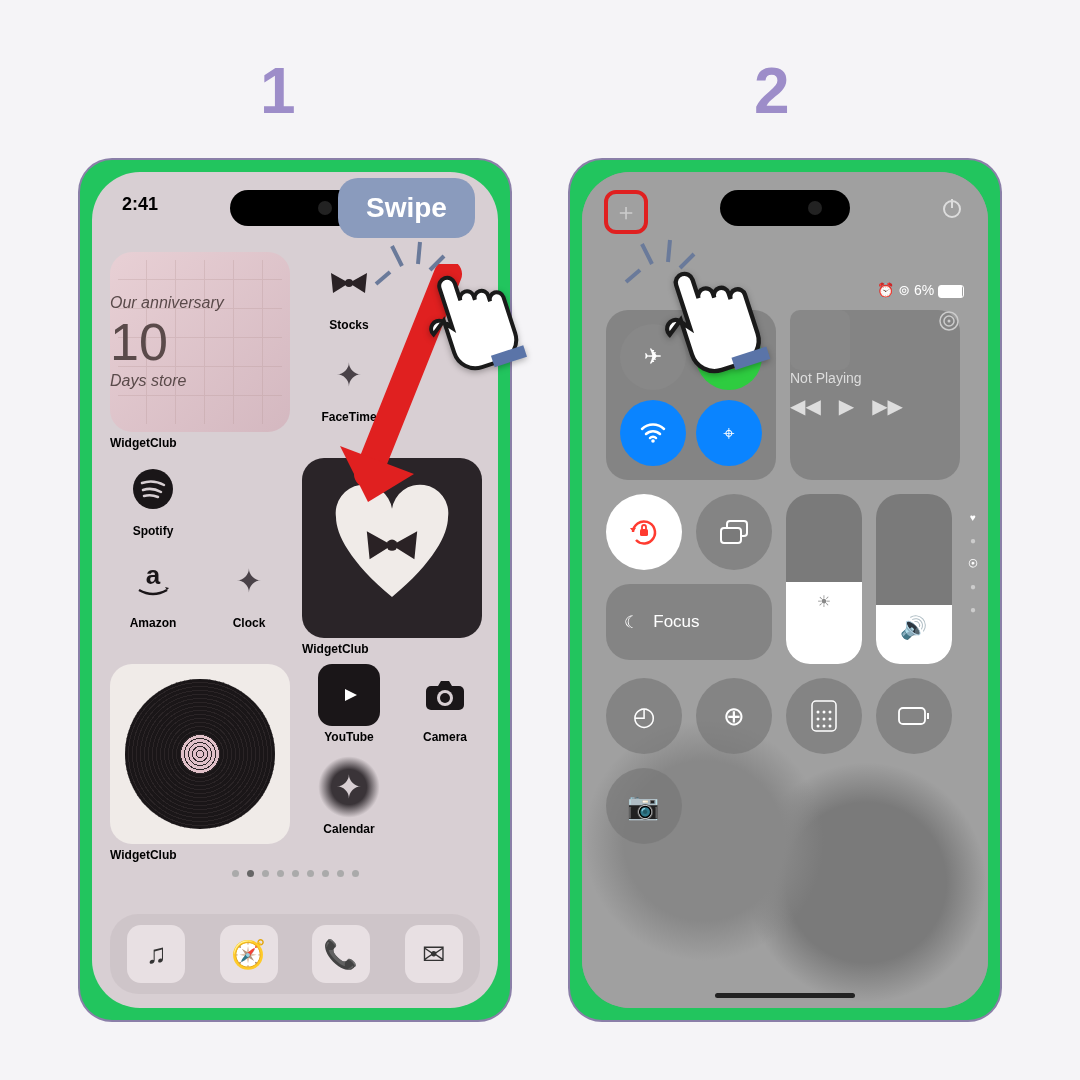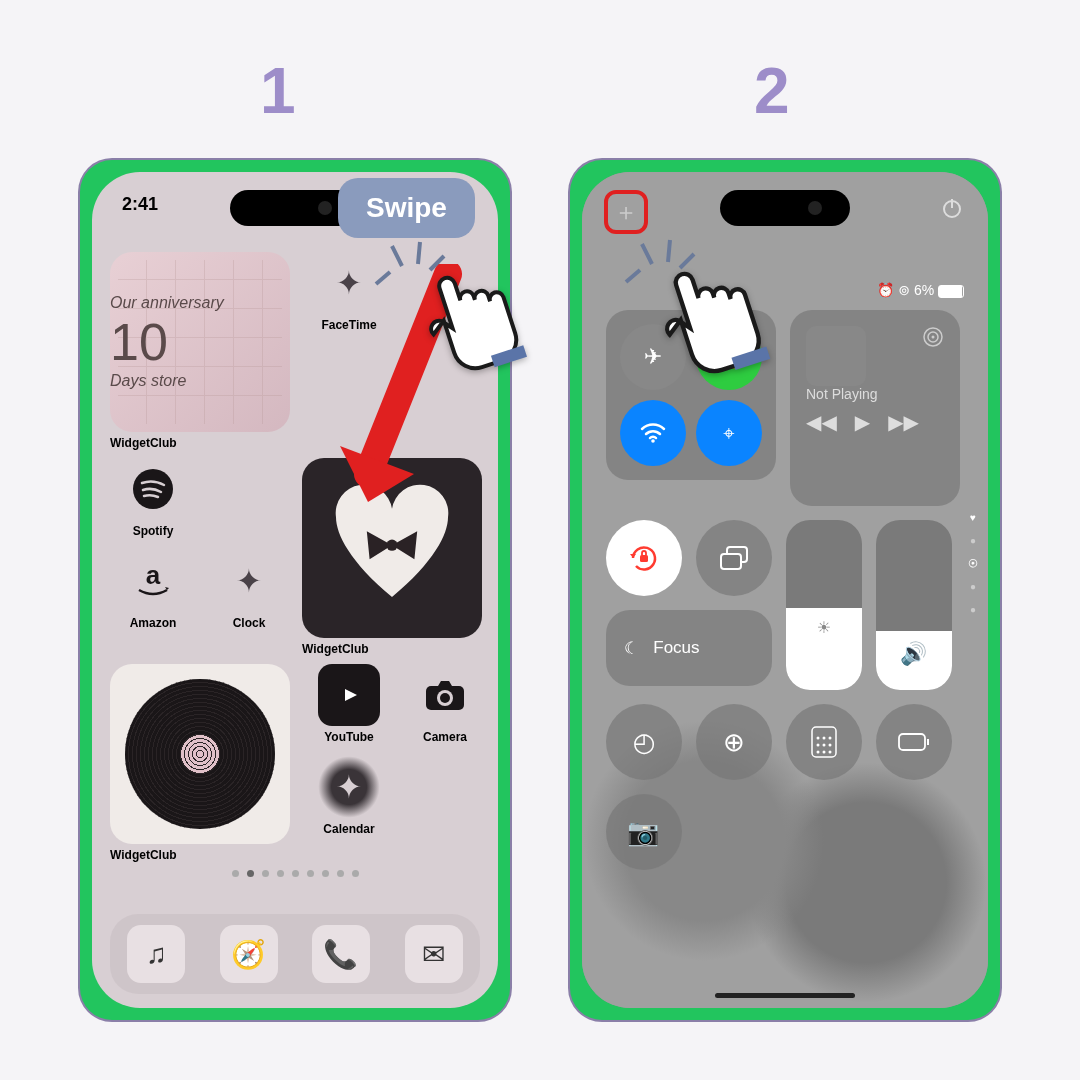--- a/index.html
+++ b/index.html
@@ -38,21 +38,21 @@
 .cc { background:#9a9a9a; }
 .cc-blur { position:absolute; inset:0; background:radial-gradient(circle at 30% 80%,#888 0 80px,transparent 120px),radial-gradient(circle at 70% 85%,#7a7a7a 0 80px,transparent 120px),#a0a0a0; }
 .cc-add { position:absolute; top:18px; left:22px; width:44px; height:44px; border:4px solid #e02020; border-radius:12px; display:flex; align-items:center; justify-content:center; color:#ccc; font-size:24px; }
 .cc-power { position:absolute; top:24px; right:24px; color:#ddd; }
 .cc-body { position:absolute; top:110px; left:24px; right:24px; }
 .cc-status { text-align:right; color:#fff; font-size:14px; margin-bottom:12px; }
 .cc-row { display:flex; gap:14px; margin-bottom:14px; }
 .tile { background:rgba(120,120,120,0.7); border-radius:22px; }
 .conn { width:170px; height:170px; display:grid; grid-template-columns:1fr 1fr; grid-template-rows:1fr 1fr; padding:14px; gap:10px; }
 .cbtn { border-radius:50%; display:flex; align-items:center; justify-content:center; color:#fff; font-size:22px; }
-.media { width:170px; height:196px; padding:16px; color:#ddd; font-size:14px; display:flex; flex-direction:column; }
+.media { width:170px; height:170px; color:#ddd; font-size:14px; display:flex; flex-direction:column; }
 .media-art { width:60px; height:60px; background:#888; border-radius:10px; margin-bottom:auto; }
 .media-ctl { display:flex; gap:18px; font-size:20px; margin-top:8px; }
 .pill { height:76px; border-radius:24px; display:flex; align-items:center; padding:0 18px; gap:14px; color:#fff; font-size:17px; }
 .circ { width:76px; height:76px; border-radius:50%; display:flex; align-items:center; justify-content:center; color:#fff; font-size:26px; }
 .slider { width:76px; height:170px; border-radius:24px; background:#7a7a7a; position:relative; overflow:hidden; }
 .slider-fill { position:absolute; bottom:0; left:0; right:0; background:#fff; display:flex; align-items:flex-start; justify-content:center; padding-top:10px; }
 .side-dots { position:absolute; right:10px; top:340px; display:flex; flex-direction:column; gap:12px; align-items:center; }
 .side-dots span { color:#ccc; font-size:10px; }
 
 
@@ -78,20 +78,35 @@
       <div class="row">
         <div>
           <div class="widget-lg">
             <div class="wtxt">Our anniversary</div>
             <div class="wnum">10</div>
             <div class="wtxt">Days store</div>
           </div>
           <div class="wlabel">WidgetClub</div>
         </div>
         <div style="display:flex; flex-direction:column; gap:4px; margin-left:6px;">
+          <div class="row">
+            <div class="iconcell">
+              <div class="iconbox">
+                  <svg width="44" height="28" viewBox="0 0 44 28">
+                    <path d="M22 14 L4 4 L6 24 Z M22 14 L40 4 L38 24 Z" fill="#2a2225"></path>
+                    <circle cx="22" cy="14" r="4" fill="#2a2225"></circle>
+                  </svg>
+                </div>
+              <div class="ilabel">Stocks</div>
+            </div>
+            <div class="iconcell">
+              <div class="iconbox" style="color:#2a2225;font-weight:700;font-size:36px;">A</div>
+              <div class="ilabel">App store</div>
+            </div>
+          </div>
           <div class="row">
             <div class="iconcell">
               <div class="iconbox" style="color:#4a4248;">✦</div>
               <div class="ilabel">FaceTime</div>
             </div>
           </div>
         </div>
       </div>
 
       <div class="row">

